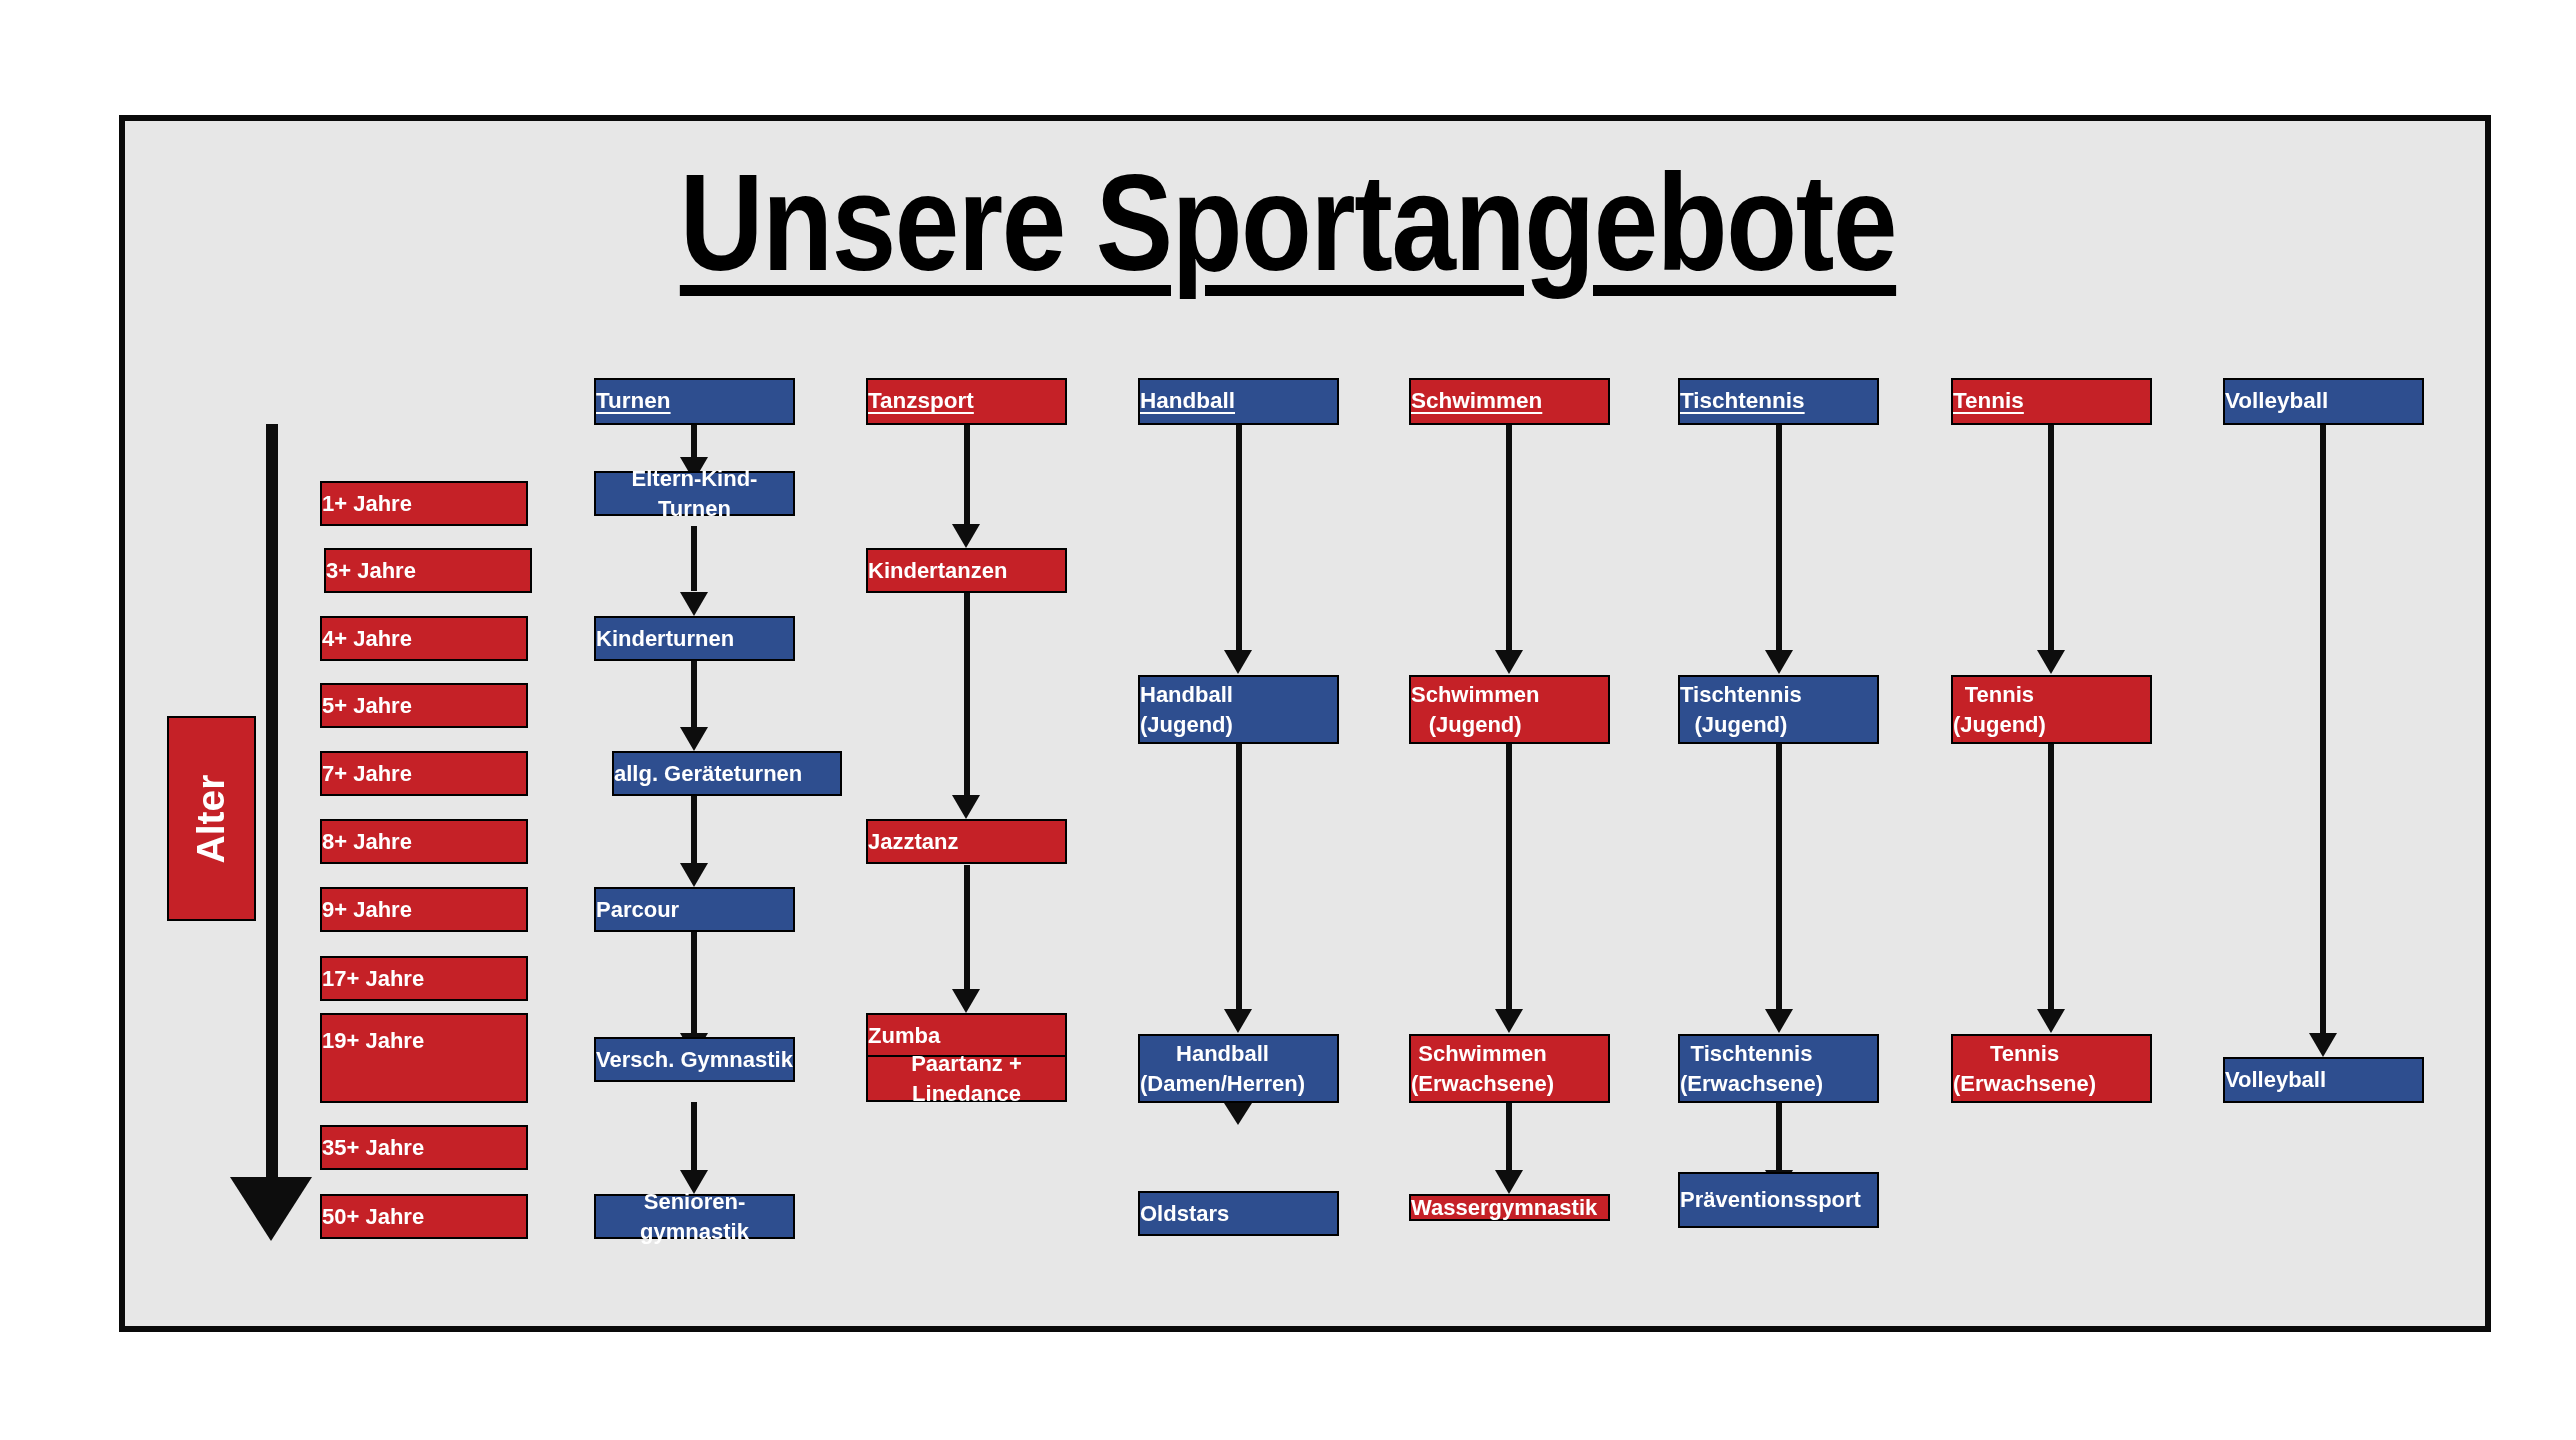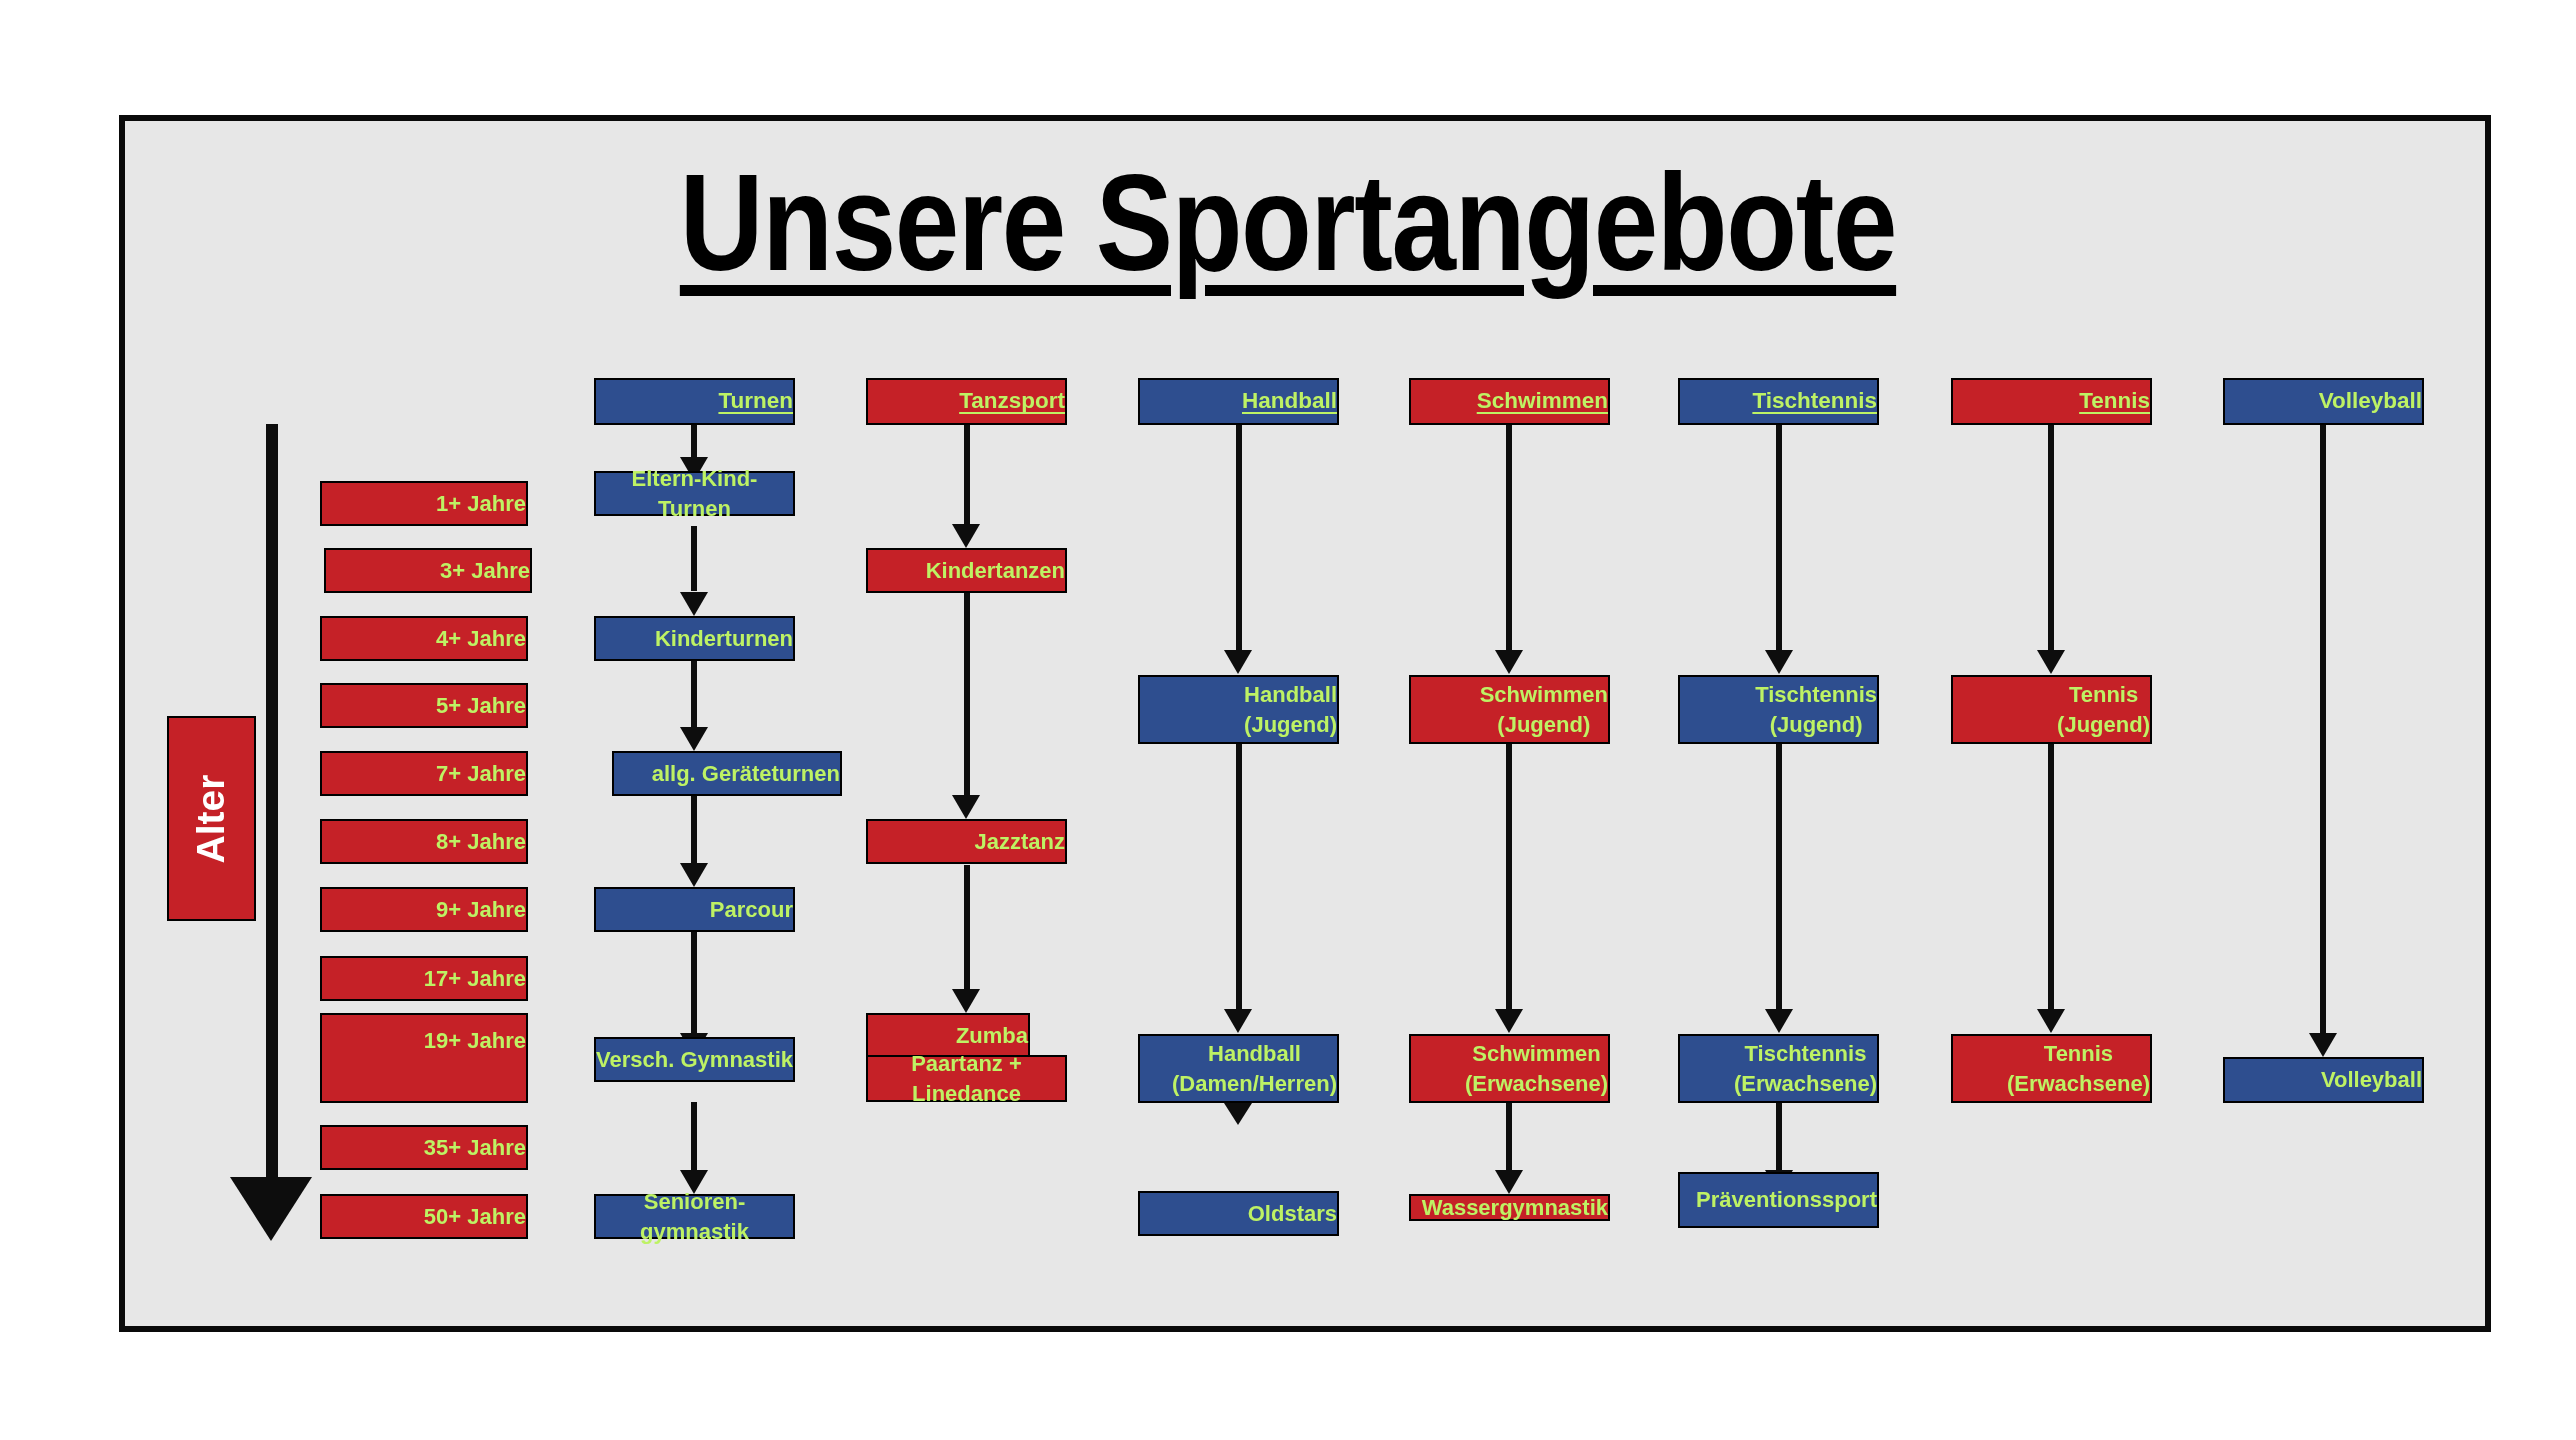--- a/index.html
+++ b/index.html
@@ -13,22 +13,22 @@
   }
   .title{
     position:absolute;left:0;right:0;top:143px;margin:0;text-align:center;
     font-size:138px;font-weight:bold;color:#000;z-index:2;letter-spacing:-1.6px;
   }
   .title span{
     display:inline-block;transform:scaleX(0.84);
     text-decoration:underline;text-decoration-thickness:10.5px;text-underline-offset:14.5px;
   }
   .box{
-    position:absolute;display:flex;align-items:center;justify-content:flex-end;
-    color:#bef264;font-weight:bold;font-size:22px;text-align:center;
+    position:absolute;display:flex;align-items:center;justify-content:flex-start;
+    color:#ffffff;font-weight:bold;font-size:22px;text-align:center;
     border:2.4px solid #000;box-sizing:border-box;z-index:2;line-height:1.35;
   }
   .box span{white-space:pre-line;}
   .red{background:#C52127;}
   .blue{background:#2E4E8F;}
   .hdr{font-size:22.5px;}
   .hdr .u{text-decoration:underline;text-decoration-thickness:1.6px;text-underline-offset:4px;}
   .topalign{align-items:flex-start;padding-top:10.5px;}
   .aline{position:absolute;background:#0d0d0d;z-index:1;}
   .ahead{
@@ -156,21 +156,21 @@
 <div class="box red" style="left:866px;top:548px;width:201px;height:45px">
     <span>Kindertanzen</span>
   </div>
 <div class="aline" style="left:964px;top:593px;width:6.4px;height:202px"></div>
 <div class="ahead" style="left:952px;top:795px"></div>
 <div class="box red" style="left:866px;top:819px;width:201px;height:45px">
     <span>Jazztanz</span>
   </div>
 <div class="aline" style="left:964px;top:865px;width:6.4px;height:124px"></div>
 <div class="ahead" style="left:952px;top:989px"></div>
-<div class="box red" style="left:866px;top:1013px;width:164px;height:45px">
+<div class="box red" style="left:866px;top:1013px;width:201px;height:45px">
     <span>Zumba</span>
   </div>
 <div class="box red" style="left:866px;top:1055px;width:201px;height:47px">
     <span>Paartanz + Linedance</span>
   </div>
 
 <div class="aline" style="left:1236px;top:425px;width:6.4px;height:225px"></div>
 <div class="ahead" style="left:1224px;top:650px"></div>
 <div class="box blue" style="left:1138px;top:675px;width:201px;height:69px">
     <span>Handball

